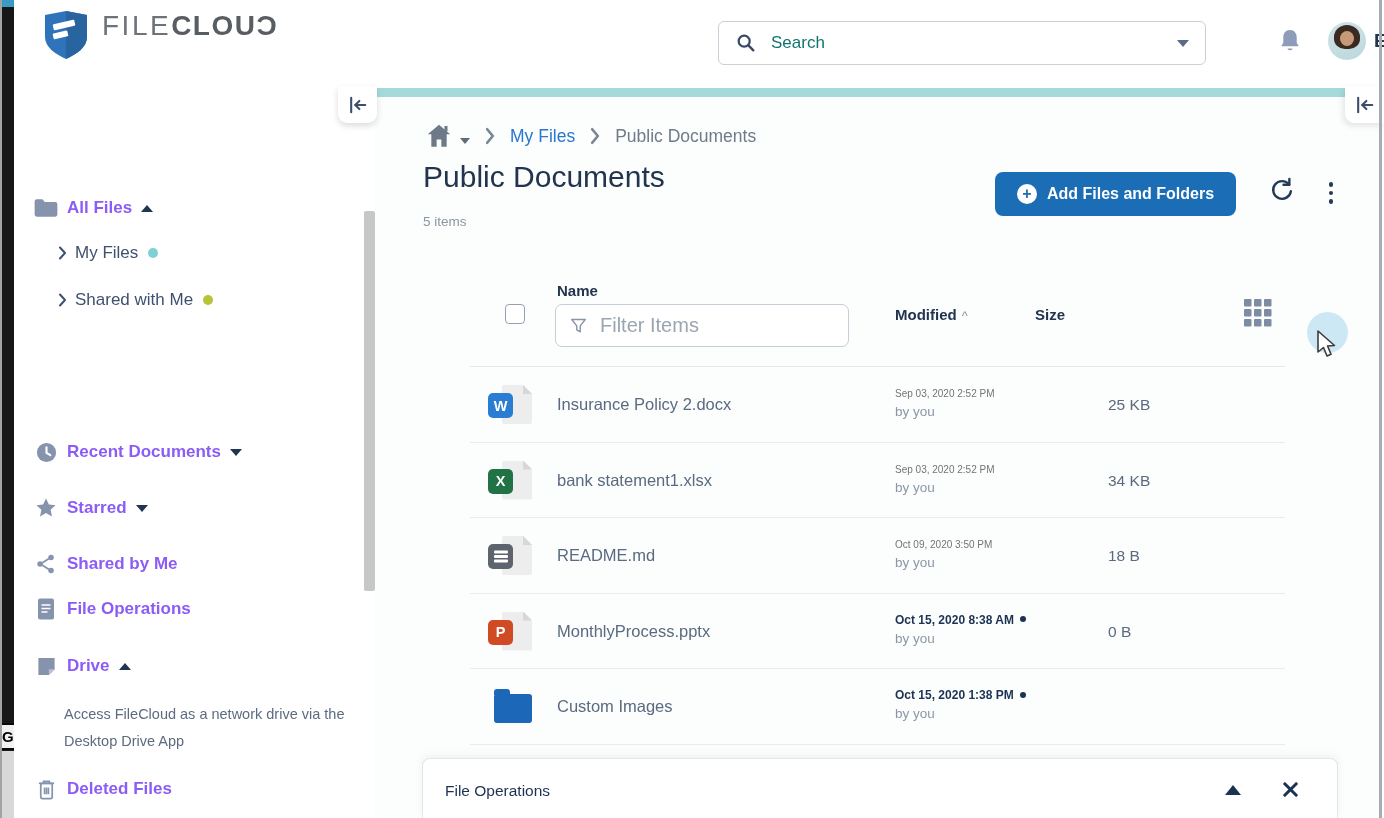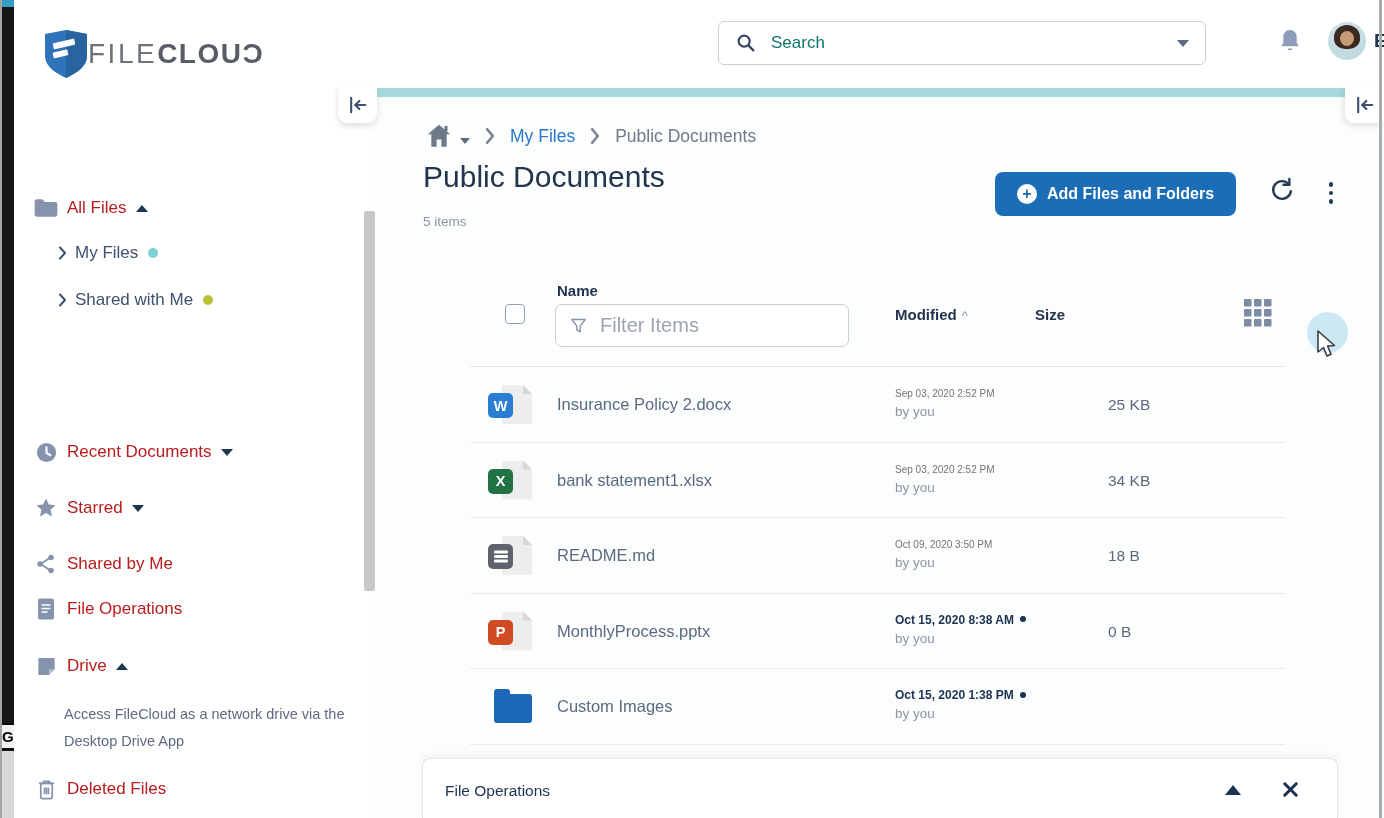--- a/index.html
+++ b/index.html
@@ -13,39 +13,39 @@
   .bg-strip .strip-top { position:absolute; left:0; top:0; width:14px; height:7px; background:#3a9bc6; }
   .bg-strip .strip-bottom { position:absolute; left:0; top:751px; width:14px; height:67px; background:#d8d8d8; }
   .bg-snippet { position:absolute; left:0; top:723px; width:14px; height:27px; background:#f1f1f1; border-top:2px solid #0a0a0a; border-bottom:2px solid #0a0a0a; overflow:hidden; }
   .bg-snippet span { font-weight:800; font-size:15px; color:#000; line-height:23px; display:block; }
 
   
   .app { position:absolute; left:14px; top:0; width:1370px; height:818px; background:#fff; z-index:2; }
 
   
   .topbar { position:absolute; left:0; top:0; width:1370px; height:88px; background:#fff; }
-  .logo { position:absolute; left:30px; top:29px; display:flex; align-items:center; }
+  .logo { position:absolute; left:30px; top:10px; display:flex; align-items:flex-start; gap:14px; }
   .logo-text { font-size:28px; letter-spacing:2.5px; color:#6e737a; }
   .logo-text .bold { font-weight:700; color:#585d63; letter-spacing:1.5px; }
 
   .search-box { position:absolute; left:704px; top:21px; width:488px; height:44px; border:1px solid #c9d0d8; border-radius:6px; background:#fff; display:flex; align-items:center; padding:0 16px; }
   .search-box .ph { color:#0f766e; font-size:17px; margin-left:14px; flex:1; }
   .search-caret { width:0; height:0; border-left:6px solid transparent; border-right:6px solid transparent; border-top:7px solid #5a6b85; }
 
   .bell { position:absolute; left:1262px; top:27px; }
   .avatar { position:absolute; left:1314px; top:22px; width:38px; height:38px; border-radius:50%; background:linear-gradient(160deg,#cfe3e6 0%,#bcd9de 100%); overflow:hidden; }
   .avatar::before { content:""; position:absolute; left:6px; top:3px; width:26px; height:24px; border-radius:50% 50% 42% 42%; background:#3a2a22; }
   .avatar::after { content:""; position:absolute; left:12px; top:9px; width:14px; height:15px; border-radius:50%; background:#c79a77; }
   .user-partial { position:absolute; left:1360px; top:30px; font-size:19px; font-weight:700; color:#1f3550; }
 
   
   .sidebar { position:absolute; left:0; top:88px; width:361px; height:730px; background:#fff; }
   .side-row { position:absolute; left:0; width:361px; height:30px; display:flex; align-items:center; cursor:pointer; }
   .side-row .ic { width:26px; margin-left:19px; display:flex; justify-content:center; }
-  .side-row .lbl { margin-left:8px; font-size:17px; font-weight:400; color:#b91c1c; }
+  .side-row .lbl { margin-left:8px; font-size:17px; font-weight:700; color:#8b5cf6; }
   .caret { display:inline-block; width:0; height:0; margin-left:9px; }
   .caret.up { border-left:6px solid transparent; border-right:6px solid transparent; border-bottom:7px solid #1f3550; }
   .caret.down { border-left:6px solid transparent; border-right:6px solid transparent; border-top:7px solid #1f3550; }
 
   .side-children { position:absolute; left:0; top:141px; width:361px; }
   .side-child { height:47px; display:flex; align-items:center; padding-left:43px; cursor:pointer; }
   .side-child .chev { margin-right:7px; display:flex; }
   .side-child .clabel { font-size:17px; color:#3f516e; }
   .side-child .dot { width:10px; height:10px; border-radius:50%; margin-left:10px; }
 

